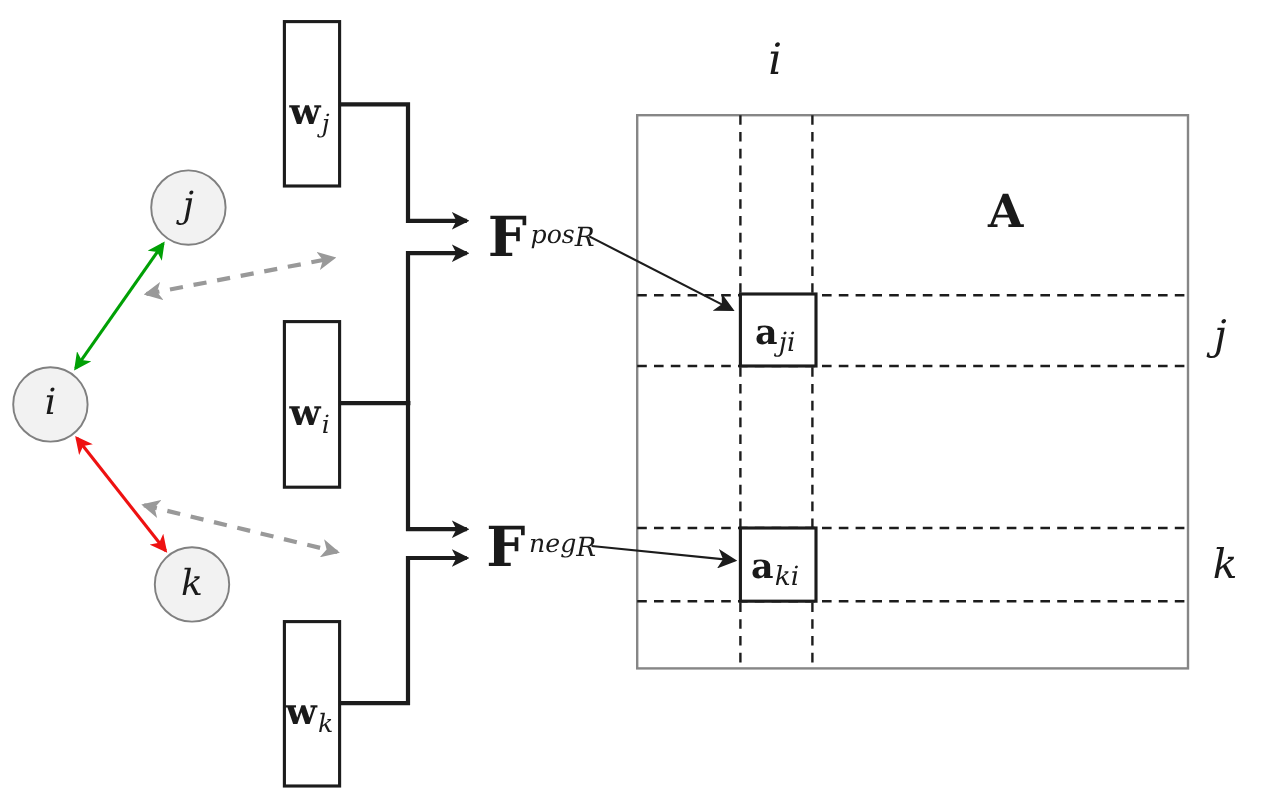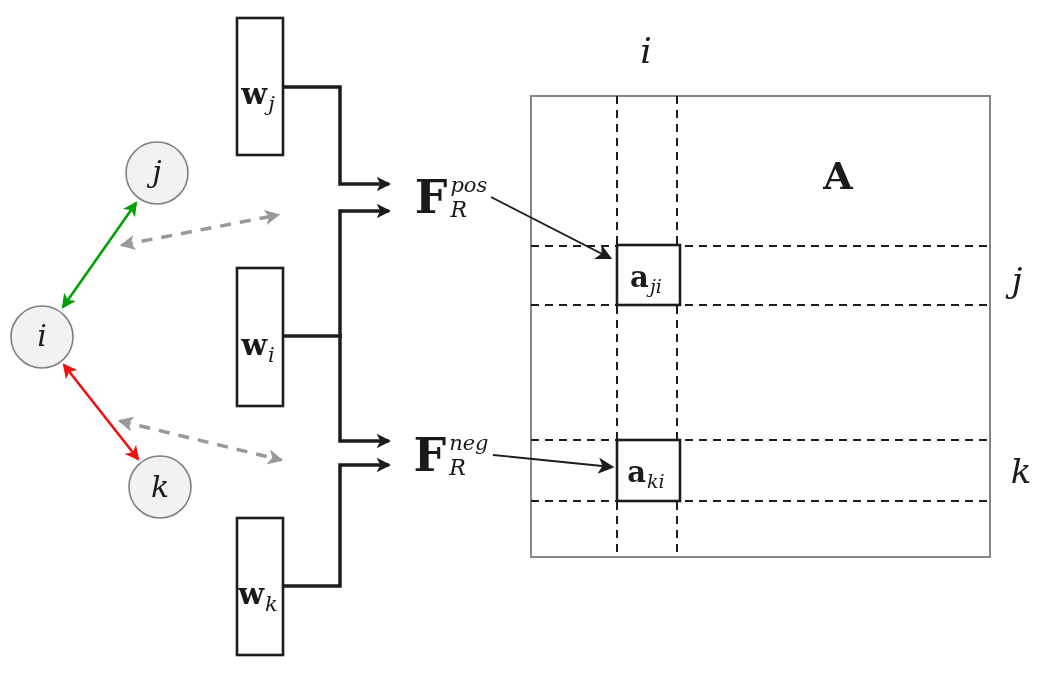--- a/index.html
+++ b/index.html
@@ -19,25 +19,25 @@
     display:flex;
     align-items:baseline;
     color:#1a1a1a;
     line-height:1;
   }
   .node-label{font-size:30px;font-style:italic;}
   .w-label .base{font-size:30px;font-weight:bold;}
   .w-label .sub{font-size:21px;font-style:italic;position:relative;top:7px;margin-left:1px;}
   .f-label{align-items:center;}
   .f-base{font-size:46px;font-weight:bold;line-height:0.9;}
-  .f-scripts{display:flex;flex-direction:column;margin-left:3px;line-height:1;justify-content:space-between;}
+  .f-scripts{display:flex;flex-direction:row;margin-left:3px;line-height:1;justify-content:space-between;}
   .f-sup{font-size:21px;font-style:italic;}
   .f-sub{font-size:22px;font-style:italic;align-self:flex-start;margin-top:3px;}
   .cell-label .base{font-size:29px;font-weight:bold;}
-  .cell-label .sub{font-size:19px;font-style:italic;position:relative;top:6px;margin-left:1px;}
+  .cell-label .sub{font-size:22px;font-style:italic;position:relative;top:6px;margin-left:1px;}
   .matrix-name{font-size:38px;font-weight:bold;}
   .col-label{font-size:36px;font-style:italic;}
   .row-label{font-size:34px;font-style:italic;}
 </style>
 </head>
 <body>
 
 <div class="canvas">
 
   <svg width="1061" height="676" viewBox="0 0 1061 676">

